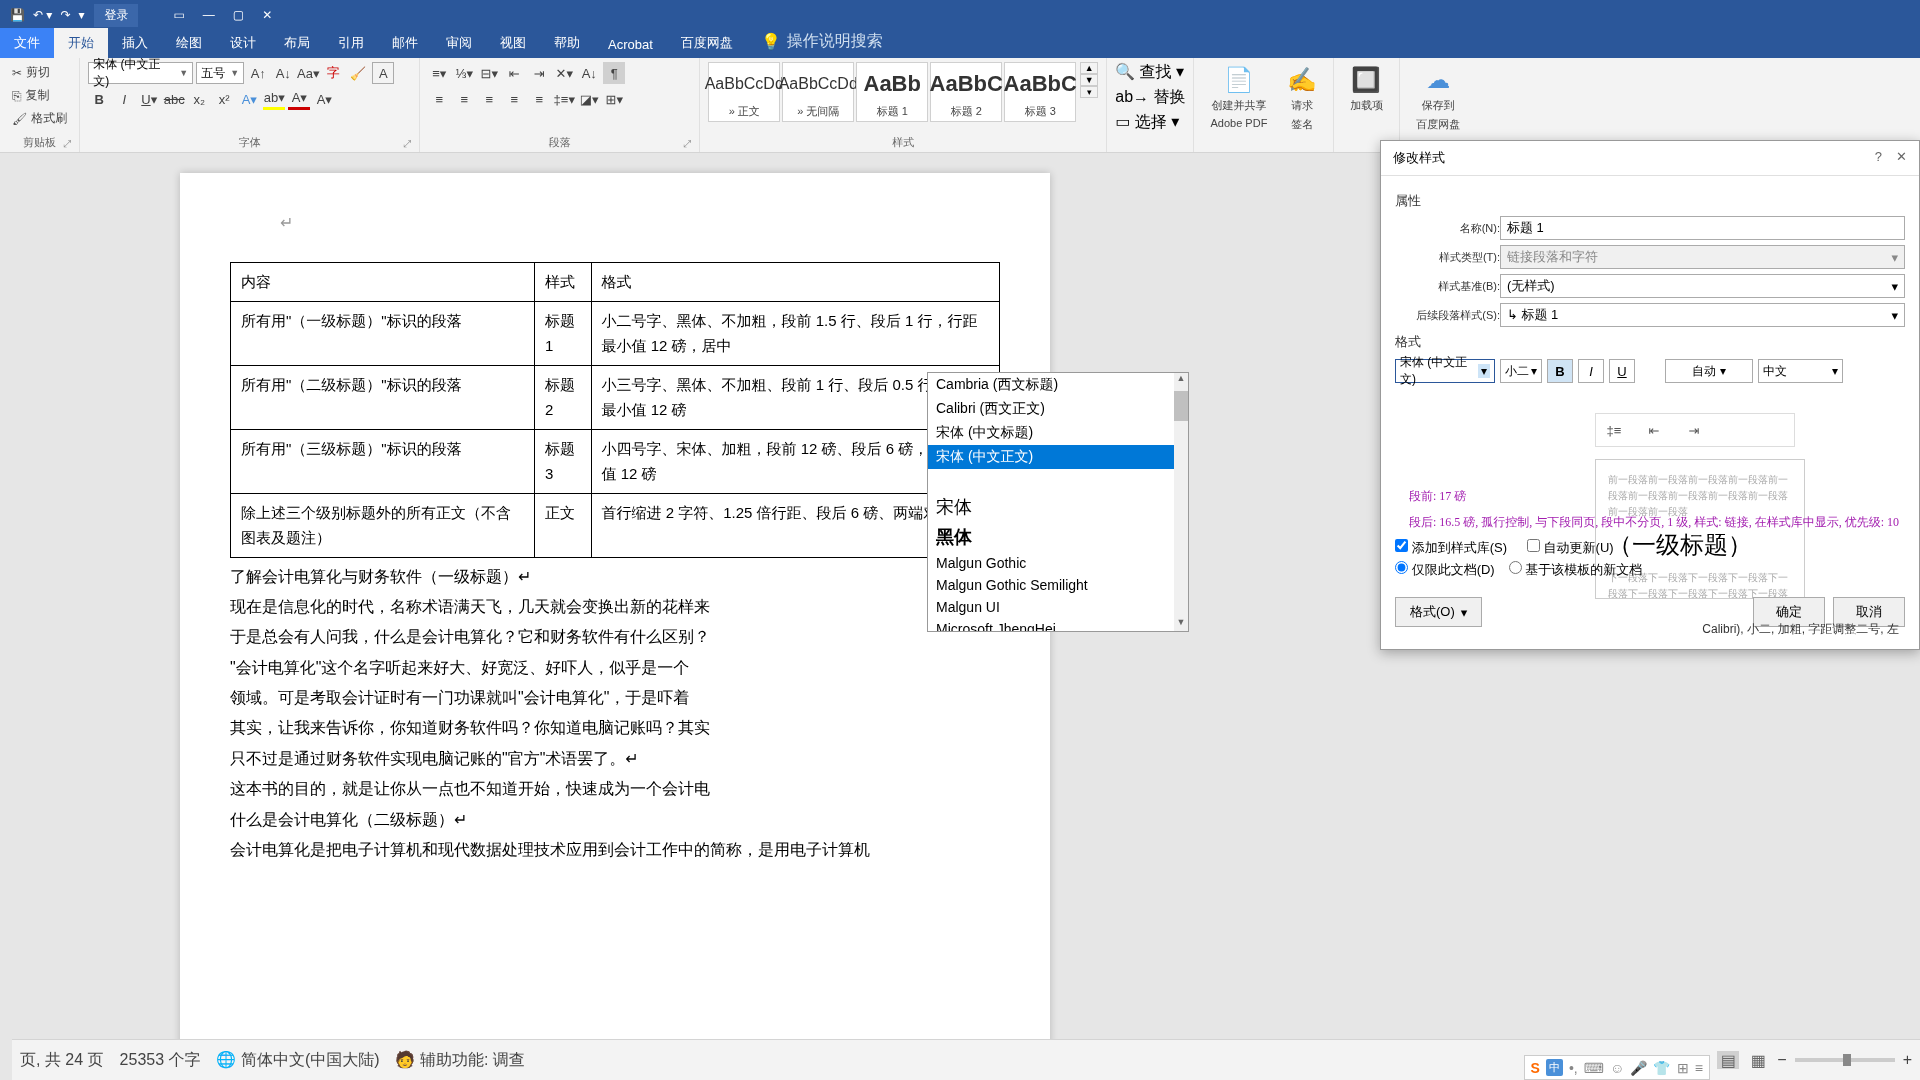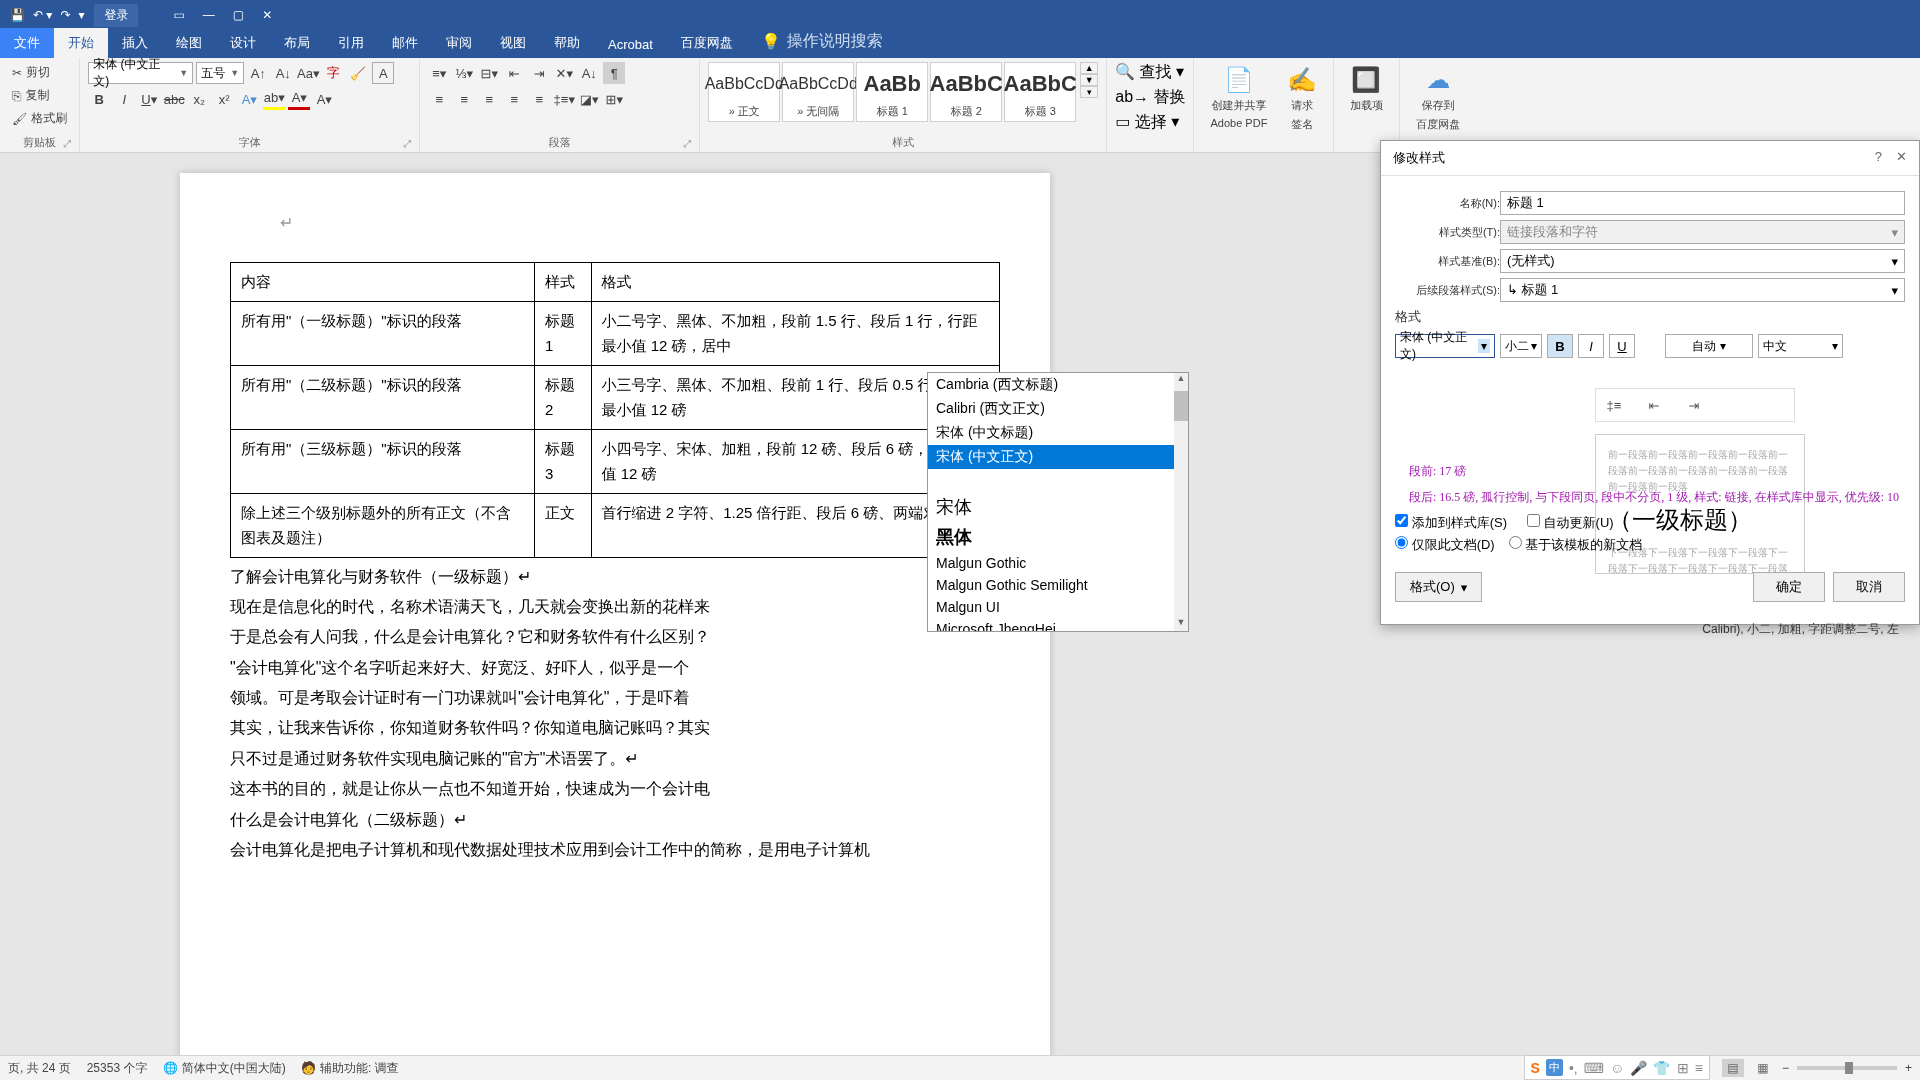--- a/index.html
+++ b/index.html
@@ -86,21 +86,21 @@
 .dialog .preview-box .heading { font-size: 24px; color: #000; margin: 6px 0; }
 .dialog .desc { font-size: 12px; color: #a21caf; margin: 8px 0 4px; line-height: 1.5; padding-left: 14px; font-family: Liberation Serif, serif; }
 .dialog .checks { font-size: 13px; margin: 8px 0 4px; display: flex; gap: 20px; }
 .dialog .radios { font-size: 13px; margin: 4px 0 10px; display: flex; gap: 14px; }
 .dialog .dfooter { display: flex; justify-content: space-between; padding: 8px 0 12px; }
 .dialog .dfooter .fmtbtn { border: 1px solid #ababab; padding: 5px 14px; font-size: 13px; cursor: pointer; background: #f0f0f0; display: flex; align-items: center; gap: 6px; }
 .dialog .dfooter .okbtns { display: flex; gap: 8px; }
 .dialog .dfooter .okbtns button { border: 1px solid #ababab; padding: 5px 22px; font-size: 13px; cursor: pointer; background: #f0f0f0; }
 
 
-.statusbar { position: absolute; bottom: 0; left: 0; right: 0; height: 25px; background: #f3f3f3; border-top: 1px solid #d4d4d4; display: flex; align-items: center; font-size: 12px; color: #444; padding: 0 8px; justify-content: space-between; }
+.statusbar { position: absolute; bottom: 0; left: 12px; right: 0; height: 41px; background: #f3f3f3; border-top: 1px solid #d4d4d4; display: flex; align-items: center; font-size: 16px; color: #444; padding: 0 8px; justify-content: space-between; }
 .statusbar .left { display: flex; gap: 16px; }
 .statusbar .right { display: flex; gap: 8px; align-items: center; }
 .statusbar .viewbtn { width: 22px; height: 18px; display: flex; align-items: center; justify-content: center; cursor: pointer; color: #666; }
 .statusbar .zoom-slider { width: 100px; height: 4px; background: #ccc; position: relative; }
 .statusbar .zoom-slider .handle { position: absolute; left: 48%; top: -4px; width: 8px; height: 12px; background: #888; }
 
 
 .ime-bar { position: absolute; bottom: 0; right: 210px; height: 25px; background: #fff; border: 1px solid #ccc; display: flex; align-items: center; gap: 6px; padding: 0 6px; z-index: 50; }
 .ime-bar span { color: #888; font-size: 14px; cursor: pointer; }
 .ime-bar .sogou { color: #ff6a00; font-weight: bold; }
@@ -355,20 +355,21 @@
 
 <div class="dialog">
   <div class="dtitle">
     <span>修改样式</span>
     <div class="dbtns">
         <span>?</span>
         <span>✕</span>
       </div>
   </div>
   <div class="dbody">
+    <div class="section-label">属性</div>
     <div class="prop-row">
         <label>名称(N):</label>
         <div class="field">
           <span>标题 1</span>
         </div>
       </div>
     <div class="prop-row">
         <label>样式类型(T):</label>
         <div class="field readonly">
           <span>链接段落和字符</span>

